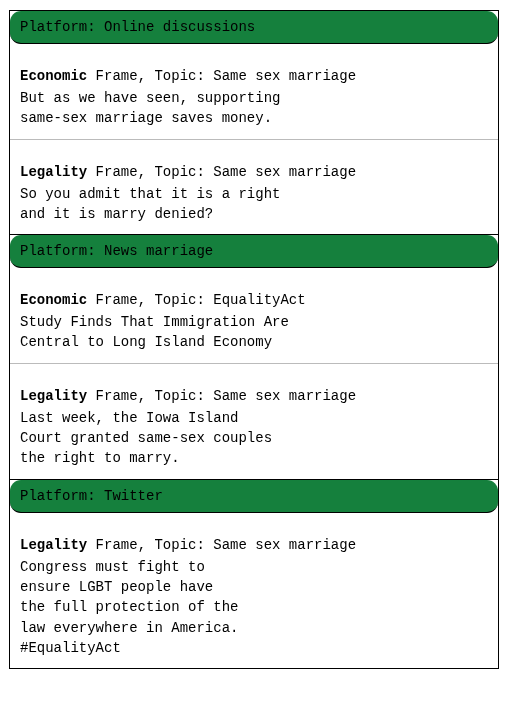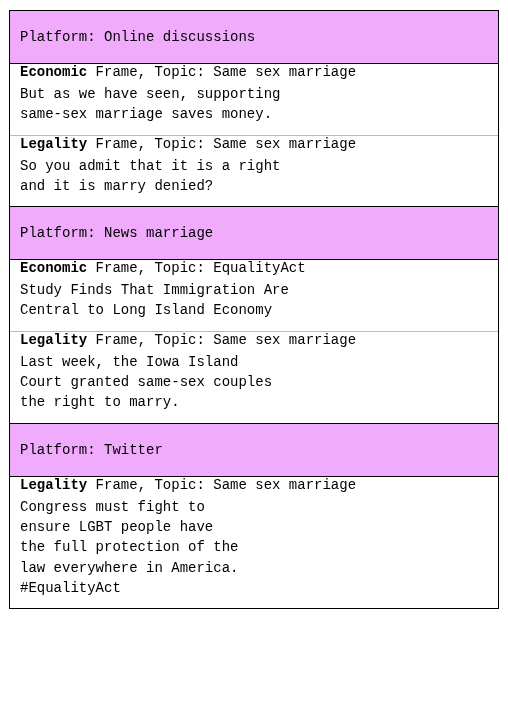--- a/index.html
+++ b/index.html
@@ -17,25 +17,26 @@
       color: #000;
     }
 
     .container {
       width: 490px;
       margin: 10px auto;
       border: 1.5px solid #000;
     }
 
     .platform-row {
-      background: #f0abfc;
-      padding: 18px 10px;
+      background: #15803d;
+      padding: 8px 10px;
       border-bottom: 1.5px solid #000;
       font-family: 'Courier New', Courier, monospace;
       font-size: 14px;
+      border-radius: 11px;
     }
 
     .frame-header {
       font-family: 'Courier New', Courier, monospace;
       font-size: 14px;
       margin-bottom: 4px;
     }
 
     .frame-header .frame-type {
       font-weight: bold;
@@ -50,21 +51,21 @@
 
     .group {
       border-bottom: 1.5px solid #000;
     }
 
     .group:last-child {
       border-bottom: none;
     }
 
     .inner-section {
-      padding: 0 10px 10px 10px;
+      padding: 24px 10px 10px 10px;
       border-bottom: 1px solid #bbb;
     }
 
     .inner-section:last-child {
       border-bottom: none;
     }
   </style>
 </head>
 <body>
 

